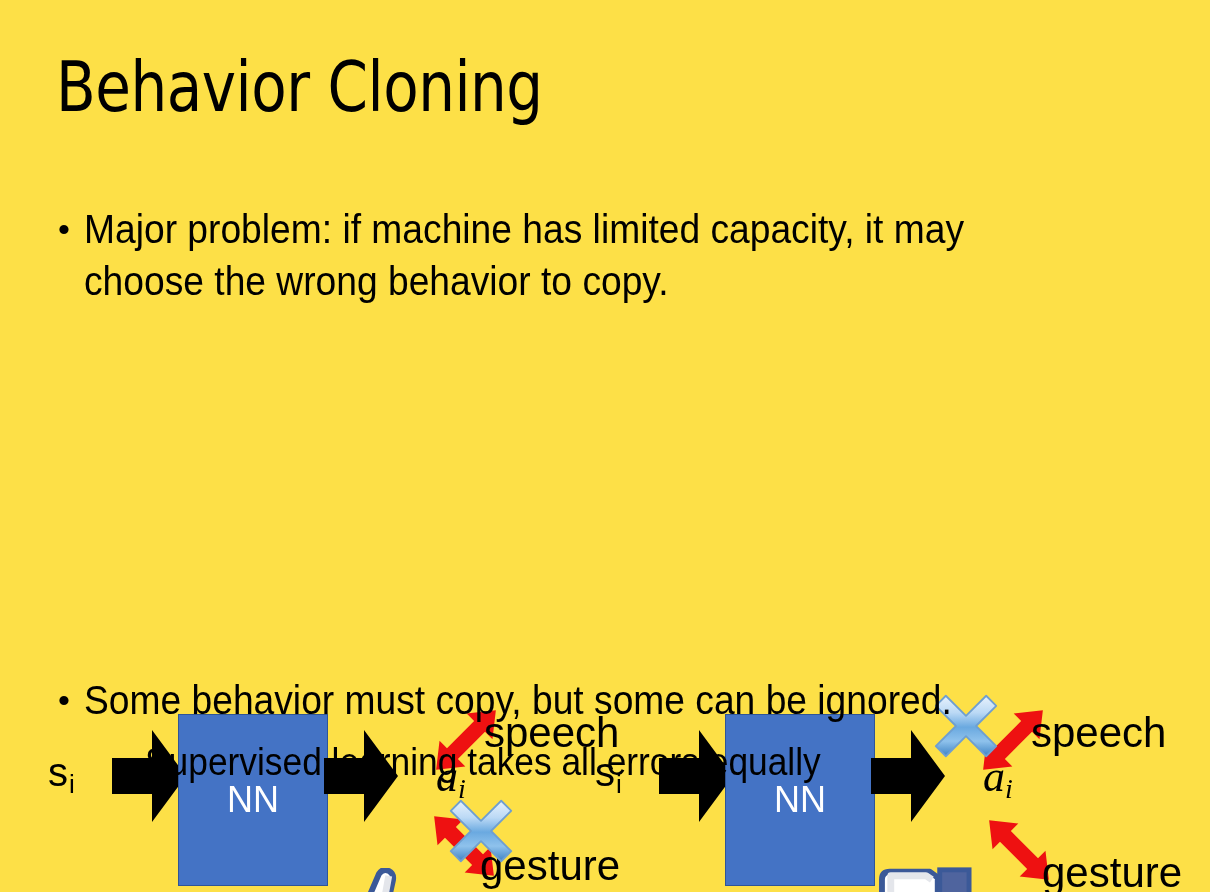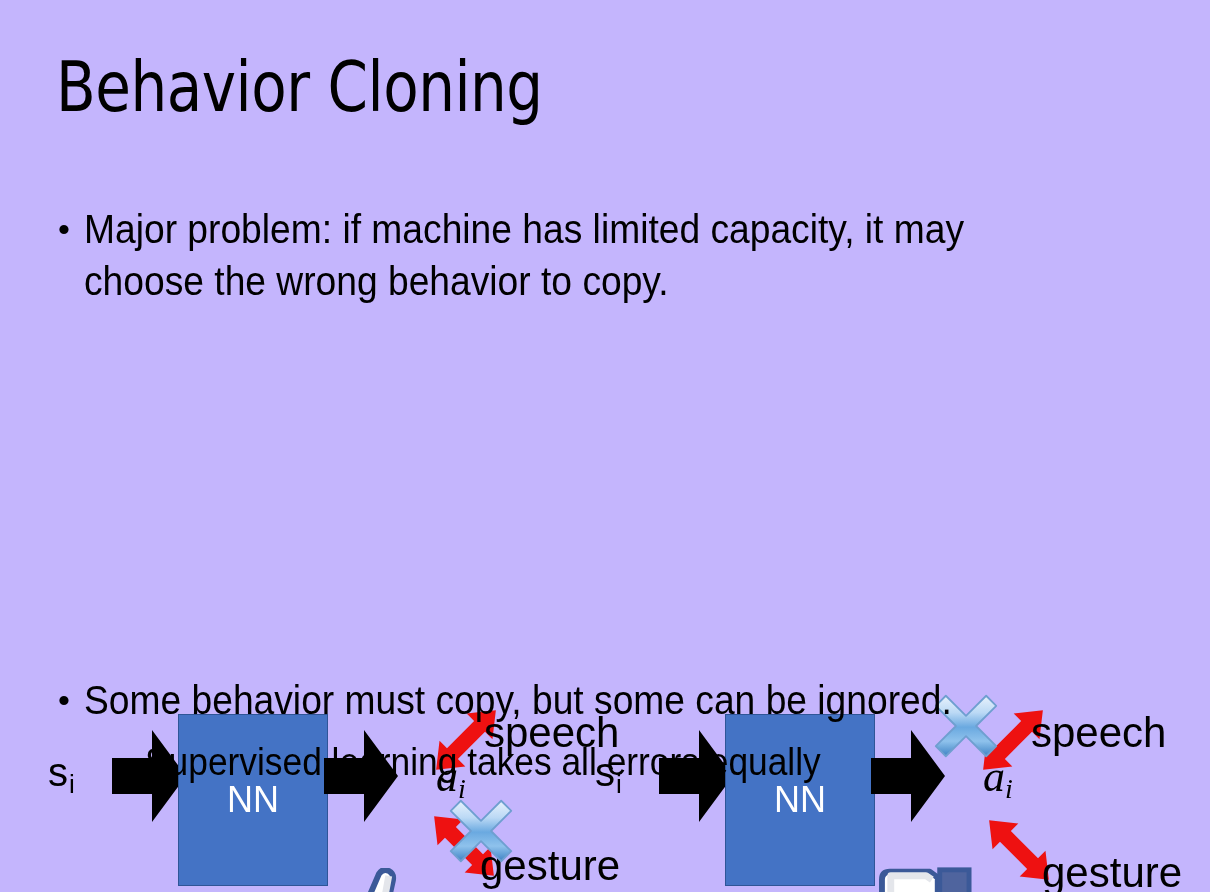--- a/index.html
+++ b/index.html
@@ -171,21 +171,21 @@
   .thumb {
     position: absolute;
     width: 98px;
     height: 92px;
   }
   .thumb svg { display:block; width:100%; height:100%; }
 </style>
 </head>
 <body>
 
-<div id="slide" style="background: #c4b5fd;">
+<div id="slide" style="background: #fde047;">
 
   <div class="slide-title">Behavior Cloning</div>
 
   <div class="bullet-block" id="bullet-top">
     <span class="bullet-dot">•</span>
     <span class="bullet-text">Major problem: if machine has limited capacity, it may choose the wrong behavior to copy.</span>
   </div>
 
   <div class="diagram" id="diagram-left">
 

